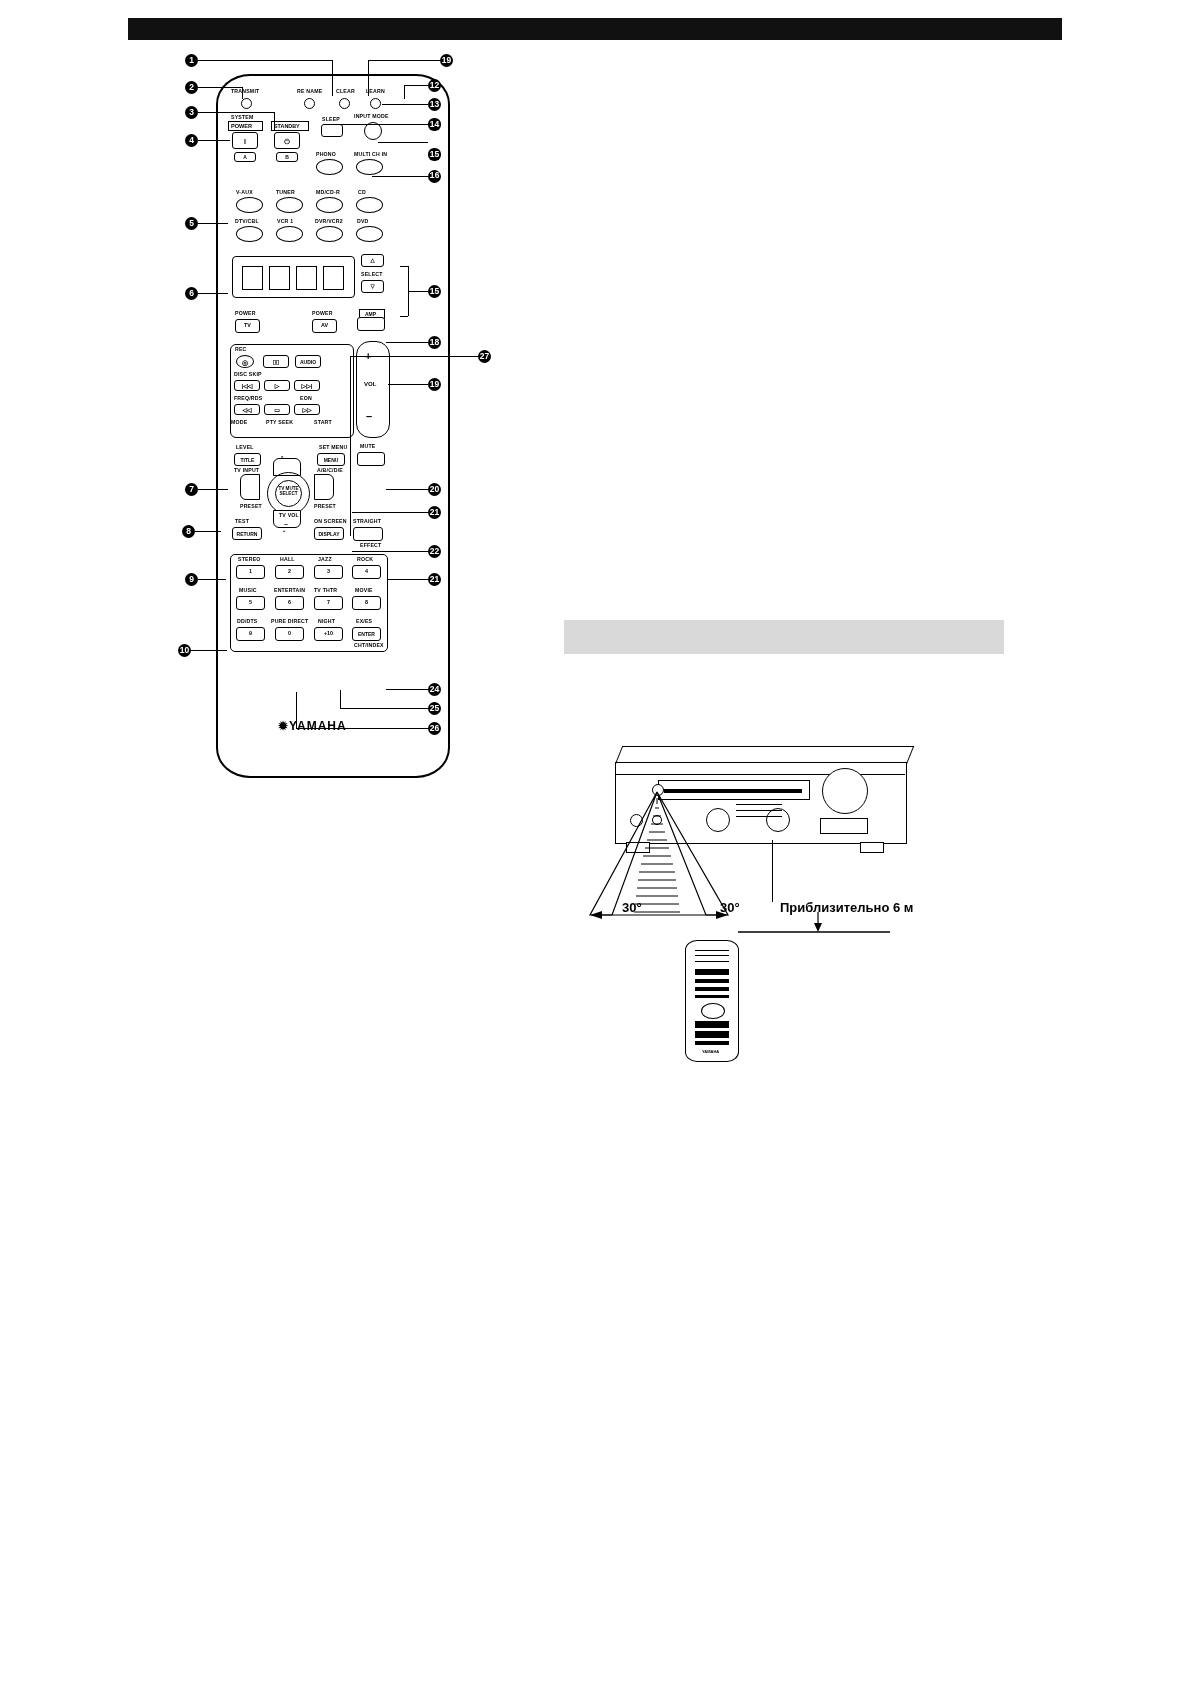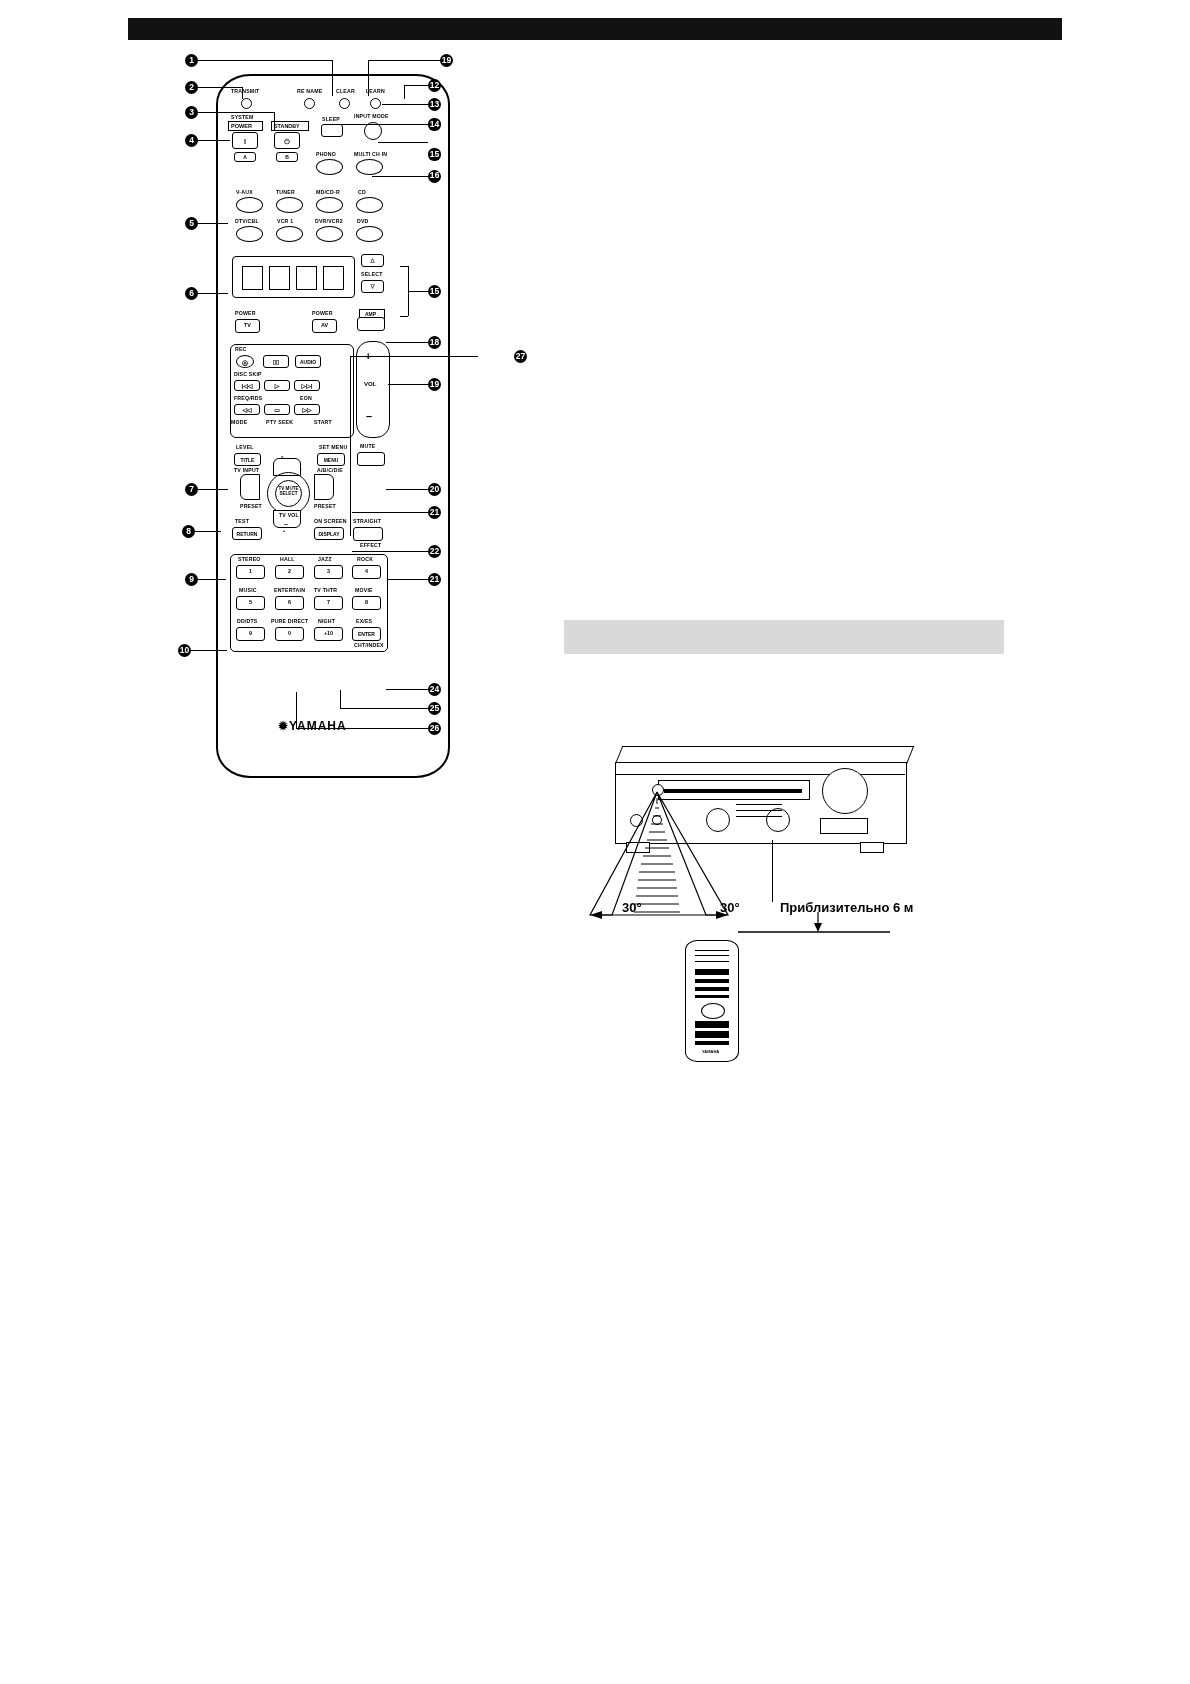--- a/index.html
+++ b/index.html
@@ -382,21 +382,21 @@
     <div class="lead h" style="left:386px;top:689px;width:42px;"></div>
 
     <div class="bullet" style="left:428px;top:702px;">25</div>
     <div class="lead h" style="left:340px;top:708px;width:88px;"></div>
     <div class="lead v" style="left:340px;top:690px;height:18px;"></div>
 
     <div class="bullet" style="left:428px;top:722px;">26</div>
     <div class="lead h" style="left:296px;top:728px;width:132px;"></div>
     <div class="lead v" style="left:296px;top:692px;height:36px;"></div>
 
-    <div class="bullet" style="left:478px;top:350px;margin-left:36px;">27</div>
+    <div class="bullet" style="left:478px;top:350px;">27</div>
     <div class="lead h" style="left:350px;top:356px;width:128px;"></div>
     <div class="lead v" style="left:350px;top:356px;height:180px;"></div>
   </div>
 
   <div class="graybox"></div>
 
   <div class="diagram">
 
     <div class="recv" style="left:55px;top:22px;width:290px;height:80px;"></div>
     <div class="ln h" style="left:55px;top:34px;width:290px;"></div>

